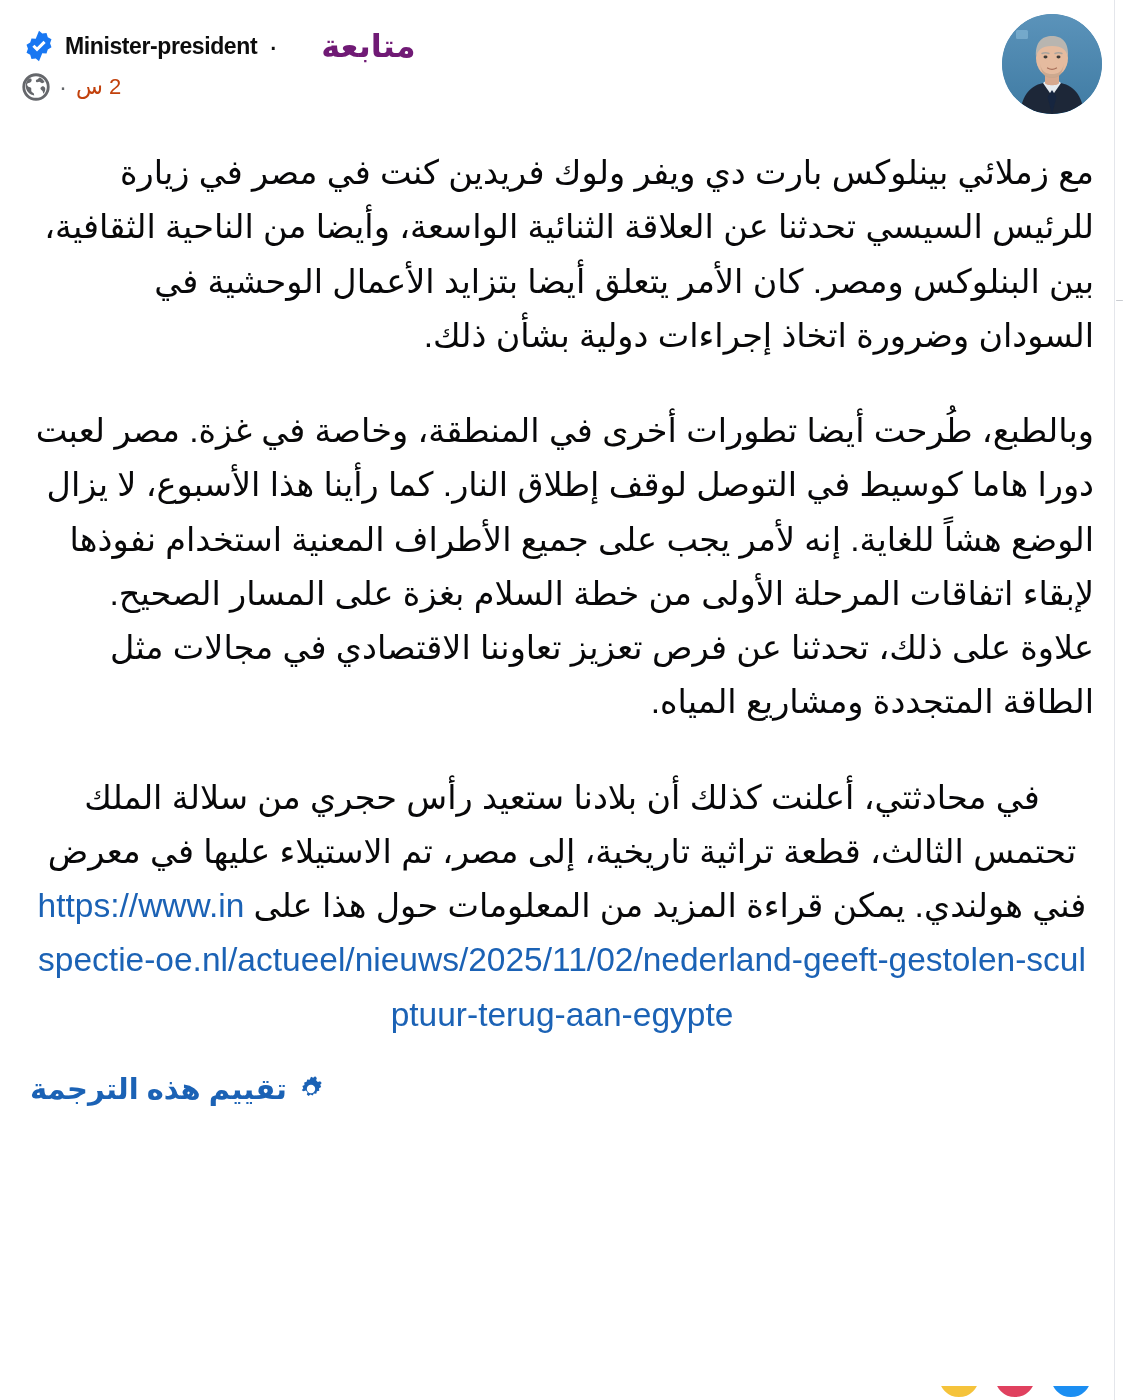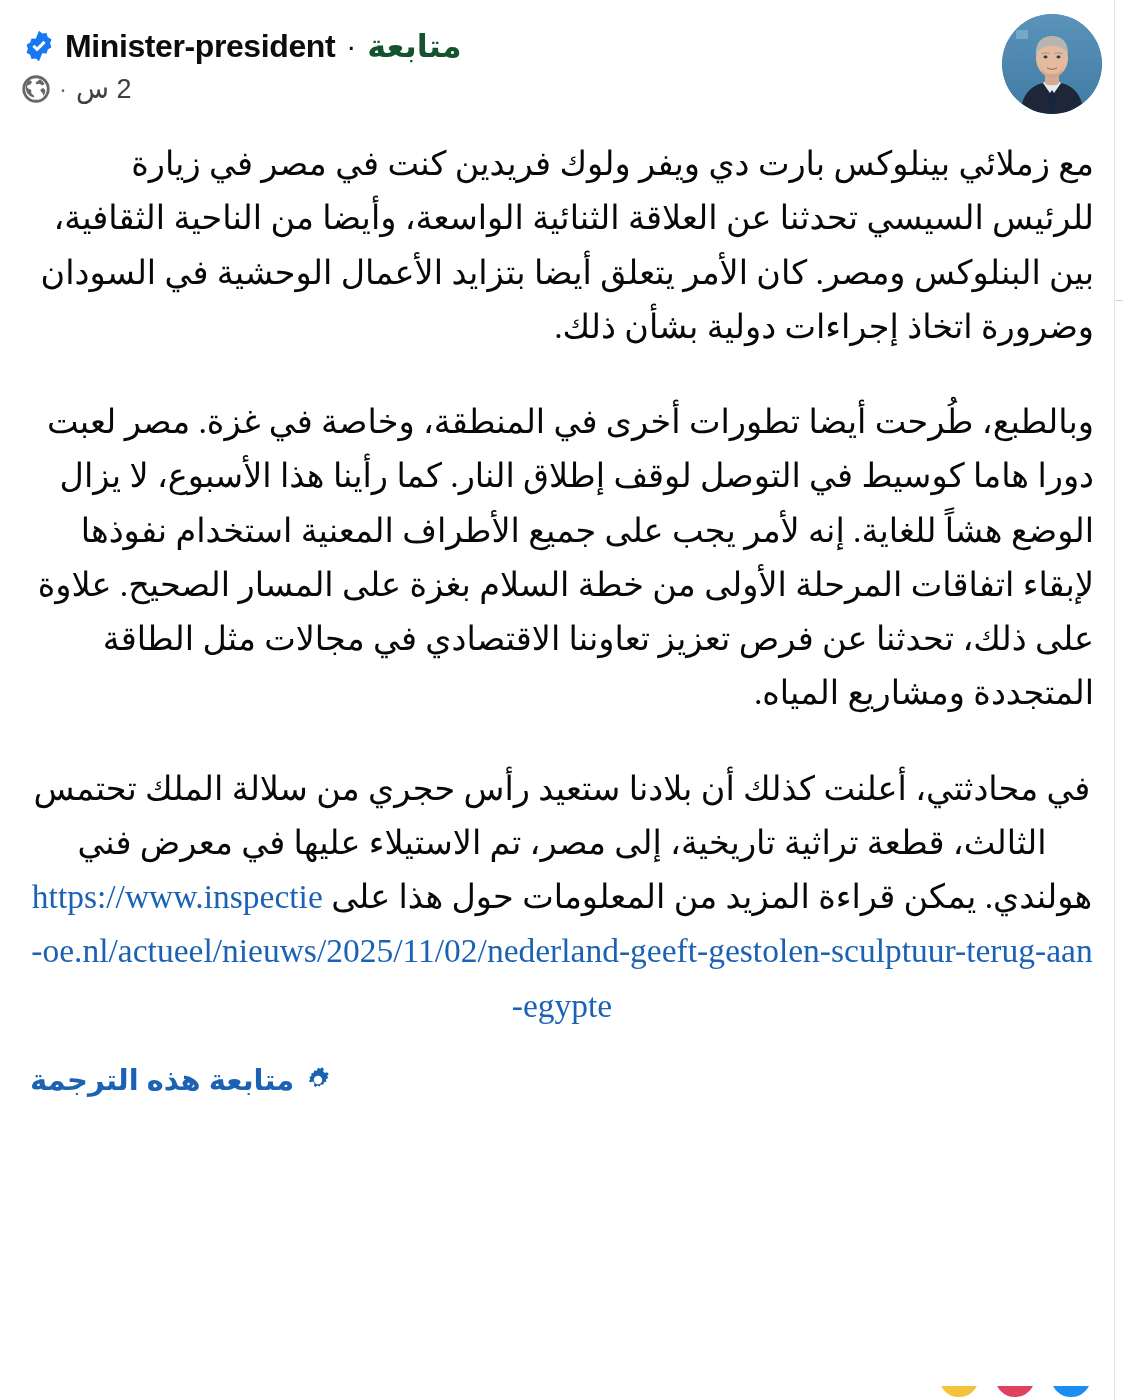--- a/index.html
+++ b/index.html
@@ -85,53 +85,54 @@
     gap: 9px;
     white-space: nowrap;
   }
   .verified {
     width: 34px;
     height: 34px;
     flex: 0 0 auto;
     display: block;
   }
   .page-name {
-    font-size: 32px;
+    font-size: 23px;
     font-weight: 700;
     color: #0d0d0d;
     letter-spacing: -0.4px;
     line-height: 1.1;
     direction: ltr;
   }
   .dot-sep {
     font-size: 30px;
     color: #0d0d0d;
     line-height: 1;
     padding: 0 2px;
   }
   .follow-link {
     font-size: 32px;
     font-weight: 700;
-    color: #14532d;
+    color: #701a75;
     line-height: 1.15;
     cursor: pointer;
+    margin-left: 32px;
   }
 
   .meta-row {
     display: flex;
     flex-direction: row;
     align-items: center;
     justify-content: flex-end;
     gap: 9px;
     margin-top: 8px;
     padding-right: 2px;
   }
   .timestamp {
-    font-size: 27px;
-    color: #404040;
+    font-size: 22px;
+    color: #c2410c;
     direction: rtl;
   }
   .meta-dot {
     font-size: 24px;
     color: #65676b;
     line-height: 1;
   }
   .globe-icon {
     width: 28px;
     height: 28px;
@@ -143,22 +144,21 @@
     padding: 0 30px 0 30px;
     box-sizing: border-box;
     text-align: right;
     direction: rtl;
     font-size: 33.5px;
     line-height: 1.62;
     color: #080809;
     font-weight: 400;
   }
   .body-text p {
-    margin: 7px 0 41px 0;
-    font-family: Liberation Serif, serif;
+    margin: 16px 0 41px 0;
   }
   .body-text p:last-of-type { margin-bottom: 0; text-align: center; }
 
   .url-link {
     color: #1b62b5;
     word-break: break-all;
     cursor: pointer;
   }
 
   
@@ -294,21 +294,21 @@
     <p><span>في محادثتي، أعلنت كذلك أن بلادنا ستعيد رأس حجري من سلالة الملك تحتمس الثالث، قطعة تراثية تاريخية، إلى مصر، تم الاستيلاء عليها في معرض فني هولندي. يمكن قراءة المزيد من المعلومات حول هذا على </span><span class="url-link">https://www.inspectie-oe.nl/actueel/nieuws/2025/11/02/nederland-geeft-gestolen-sculptuur-terug-aan-egypte</span></p>
   </div>
 
   <div class="translate-row">
     <span class="gear-icon">
       <svg viewBox="0 0 24 24" width="28" height="28" aria-hidden="true">
         <path fill="#1b62b5" d="M12 1.6l1.9.8 1.6-1.3 1.5 1.4-.6 2 1.4 1.4 2-.6 1.4 1.5-1.3 1.6.8 1.9-1.8 1 .2 2.1-2 .6-.6 2-2.1-.2-1 1.8-1.9-.8-1.6 1.3-1.5-1.4.6-2-1.4-1.4-2 .6L4.1 13l1.3-1.6-.8-1.9 1.8-1-.2-2.1 2-.6.6-2 2.1.2z"></path>
         <circle cx="12" cy="12" r="3.6" fill="#ffffff"></circle>
       </svg>
     </span>
-    <span class="translate-label">متابعة هذه الترجمة</span>
+    <span class="translate-label">تقييم هذه الترجمة</span>
   </div>
 
   <div class="reactions">
     <div class="reaction-pill r-like"></div>
     <div class="reaction-pill r-love"></div>
     <div class="reaction-pill r-care"></div>
   </div>
 
 </div>
 

